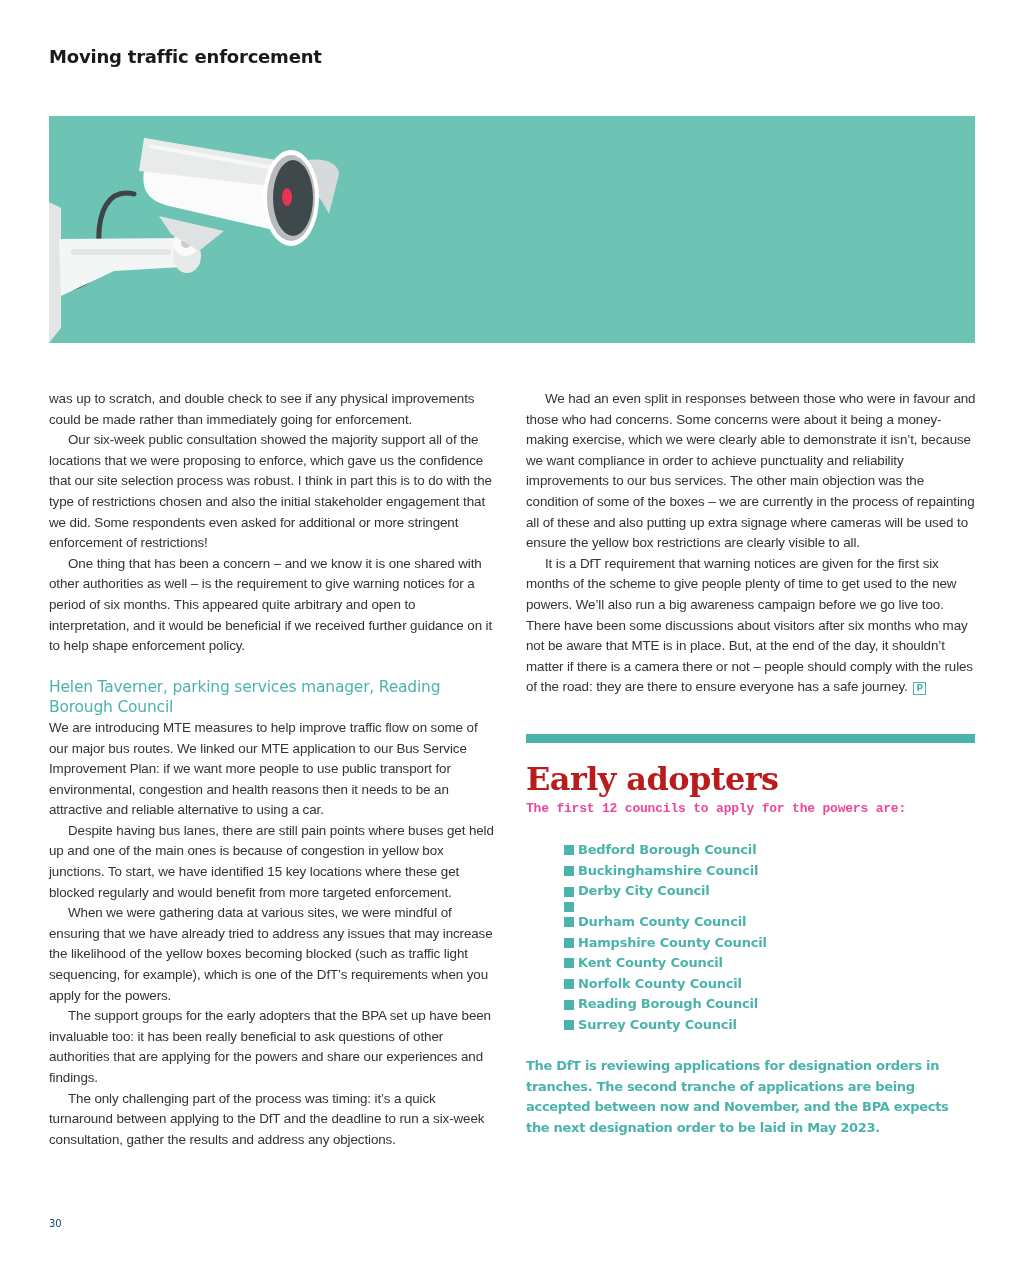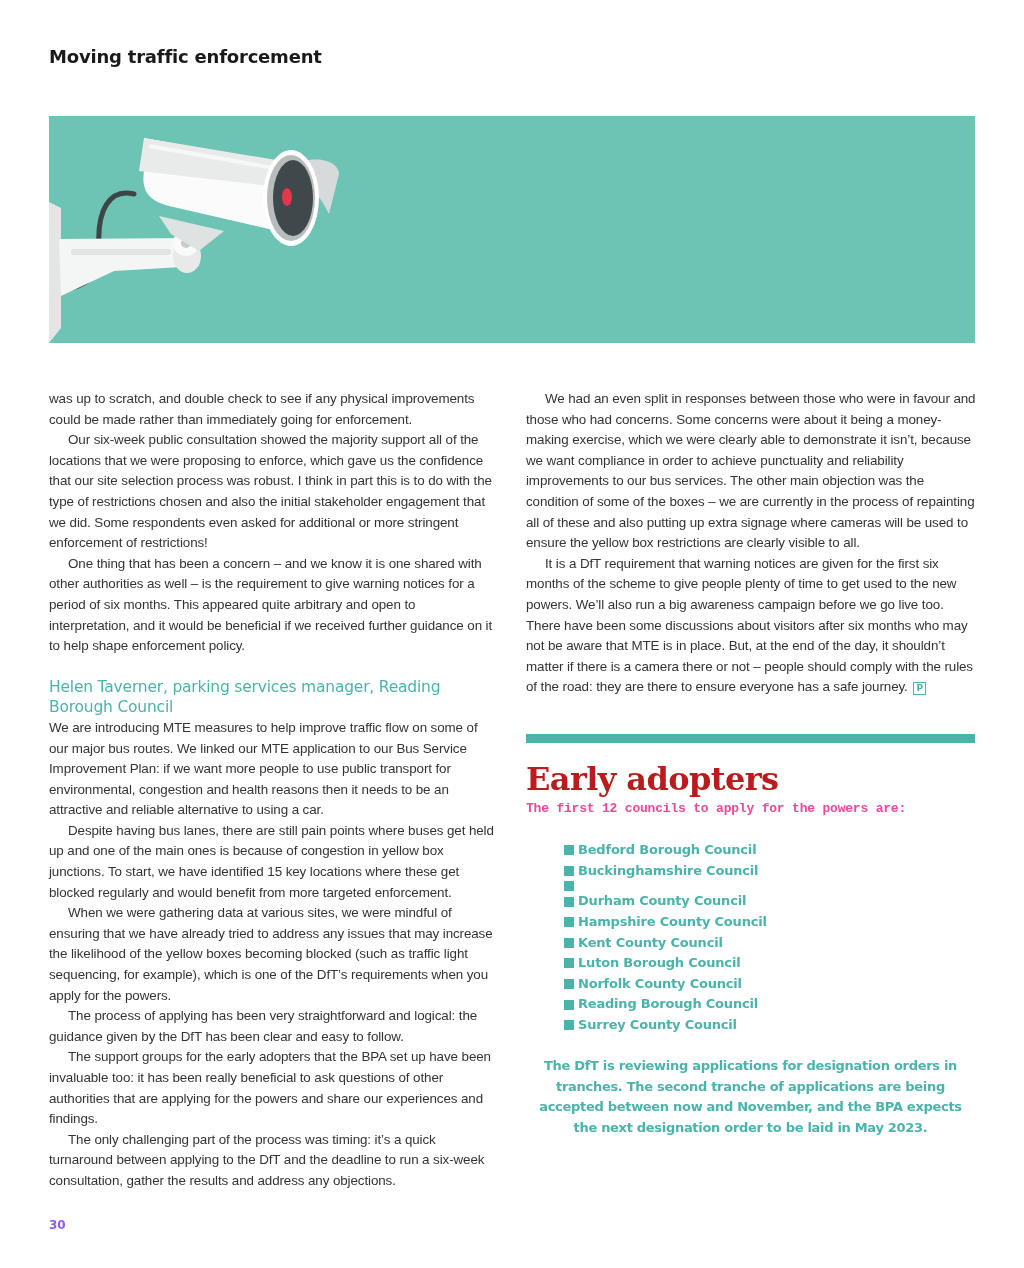--- a/index.html
+++ b/index.html
@@ -15,22 +15,22 @@
     .col p.indent { text-indent: 19px; }
     .subhead { font-family: "DejaVu Sans", sans-serif; font-weight: normal; color: #4ab3aa; font-size: 15.5px; line-height: 20.6px; margin-top: 20px; letter-spacing: -0.2px; }
     .p-icon { display: inline-block; width: 13px; height: 13px; border: 1.5px solid #4ab3aa; color: #4ab3aa; font-size: 9px; line-height: 10px; text-align: center; font-weight: bold; vertical-align: 0px; margin-left: 2px; text-indent: 0; font-family: "DejaVu Sans", sans-serif; }
     .box { position: absolute; left: 526px; top: 734px; width: 449px; }
     .box-rule { height: 9px; background: #4ab3aa; }
     .box-title { font-family: "DejaVu Serif", serif; font-weight: bold; color: #b91c1c; font-size: 32px; line-height: 40px; margin-top: 16px; letter-spacing: -0.6px; }
     .box-intro { font-family: Liberation Mono, monospace; font-weight: bold; color: #ec4899; font-size: 13px; line-height: 20.6px; letter-spacing: -0.2px; }
     .council-list { list-style: none; margin-top: 20.6px; }
     .council-list li { font-family: "DejaVu Sans", sans-serif; font-weight: bold; color: #4ab3aa; font-size: 13px; line-height: 20.6px; letter-spacing: -0.2px; display: flex; align-items: center; padding-left: 38px; }
     .bullet { display: inline-block; width: 10px; height: 10px; background: #4ab3aa; margin-right: 4px; flex: none; }
-    .box-outro { font-family: "DejaVu Sans", sans-serif; font-weight: bold; color: #4ab3aa; font-size: 13px; line-height: 20.6px; margin-top: 20.6px; letter-spacing: -0.3px; text-align: center; }
-    .page-number { position: absolute; left: 49px; top: 1218px; font-family: "DejaVu Sans", sans-serif; font-weight: bold; font-size: 12px; color: #8b5cf6; }
+    .box-outro { font-family: "DejaVu Sans", sans-serif; font-weight: bold; color: #4ab3aa; font-size: 13px; line-height: 20.6px; margin-top: 20.6px; letter-spacing: -0.3px; }
+    .page-number { position: absolute; left: 49px; top: 1218px; font-family: "DejaVu Sans", sans-serif; font-weight: normal; font-size: 10px; color: #0c4a6e; }
   </style>
 </head>
 <body>
 
 <div class="running-head">Moving traffic enforcement</div>
 
 <div class="hero">
   <svg width="926" height="227" viewBox="0 0 926 227">
 
     <path d="M 85 78 C 60 72, 48 95, 50 130 C 52 160, 40 170, 10 175" fill="none" stroke="#3d4547" stroke-width="5" stroke-linecap="round"></path>
@@ -60,21 +60,20 @@
 </div>
 
 <div class="col col-left">
   <p>was up to scratch, and double check to see if any physical improvements could be made rather than immediately going for enforcement.</p>
   <p class="indent">Our six-week public consultation showed the majority support all of the locations that we were proposing to enforce, which gave us the confidence that our site selection process was robust. I think in part this is to do with the type of restrictions chosen and also the initial stakeholder engagement that we did. Some respondents even asked for additional or more stringent enforcement of restrictions!</p>
   <p class="indent">One thing that has been a concern – and we know it is one shared with other authorities as well – is the requirement to give warning notices for a period of six months. This appeared quite arbitrary and open to interpretation, and it would be beneficial if we received further guidance on it to help shape enforcement policy.</p>
   <h3 class="subhead">Helen Taverner, parking services manager, Reading Borough Council</h3>
   <p>We are introducing MTE measures to help improve traffic flow on some of our major bus routes. We linked our MTE application to our Bus Service Improvement Plan: if we want more people to use public transport for environmental, congestion and health reasons then it needs to be an attractive and reliable alternative to using a car.</p>
   <p class="indent">Despite having bus lanes, there are still pain points where buses get held up and one of the main ones is because of congestion in yellow box junctions. To start, we have identified 15 key locations where these get blocked regularly and would benefit from more targeted enforcement.</p>
   <p class="indent">When we were gathering data at various sites, we were mindful of ensuring that we have already tried to address any issues that may increase the likelihood of the yellow boxes becoming blocked (such as traffic light sequencing, for example), which is one of the DfT’s requirements when you apply for the powers.</p>
-  <p class="indent">The process of applying has been very straightforward and logical: the guidance given by the DfT has been clear and easy to follow.</p>
   <p class="indent">The support groups for the early adopters that the BPA set up have been invaluable too: it has been really beneficial to ask questions of other authorities that are applying for the powers and share our experiences and findings.</p>
   <p class="indent">The only challenging part of the process was timing: it’s a quick turnaround between applying to the DfT and the deadline to run a six-week consultation, gather the results and address any objections.</p>
 </div>
 
 <div class="col col-right">
   <p class="indent">We had an even split in responses between those who were in favour and those who had concerns. Some concerns were about it being a money-making exercise, which we were clearly able to demonstrate it isn’t, because we want compliance in order to achieve punctuality and reliability improvements to our bus services. The other main objection was the condition of some of the boxes – we are currently in the process of repainting all of these and also putting up extra signage where cameras will be used to ensure the yellow box restrictions are clearly visible to all.</p>
   <p class="indent"><span>It is a DfT requirement that warning notices are given for the first six months of the scheme to give people plenty of time to get used to the new powers. We’ll also run a big awareness campaign before we go live too. There have been some discussions about visitors after six months who may not be aware that MTE is in place. But, at the end of the day, it shouldn’t matter if there is a camera there or not – people should comply with the rules of the road: they are there to ensure everyone has a safe journey.</span> <span class="p-icon">P</span></p>
 </div>
 
 <div class="box">
@@ -85,36 +84,36 @@
     <li>
         <span class="bullet"></span>
         <span>Bedford Borough Council</span>
       </li>
     <li>
         <span class="bullet"></span>
         <span>Buckinghamshire Council</span>
       </li>
     <li>
         <span class="bullet"></span>
+        <span>Derby City Council</span>
+      </li>
+    <li>
+        <span class="bullet"></span>
       </li>
     <li>
         <span class="bullet"></span>
         <span>Durham County Council</span>
       </li>
     <li>
         <span class="bullet"></span>
         <span>Hampshire County Council</span>
       </li>
     <li>
         <span class="bullet"></span>
         <span>Kent County Council</span>
-      </li>
-    <li>
-        <span class="bullet"></span>
-        <span>Luton Borough Council</span>
       </li>
     <li>
         <span class="bullet"></span>
         <span>Norfolk County Council</span>
       </li>
     <li>
         <span class="bullet"></span>
         <span>Reading Borough Council</span>
       </li>
     <li>

